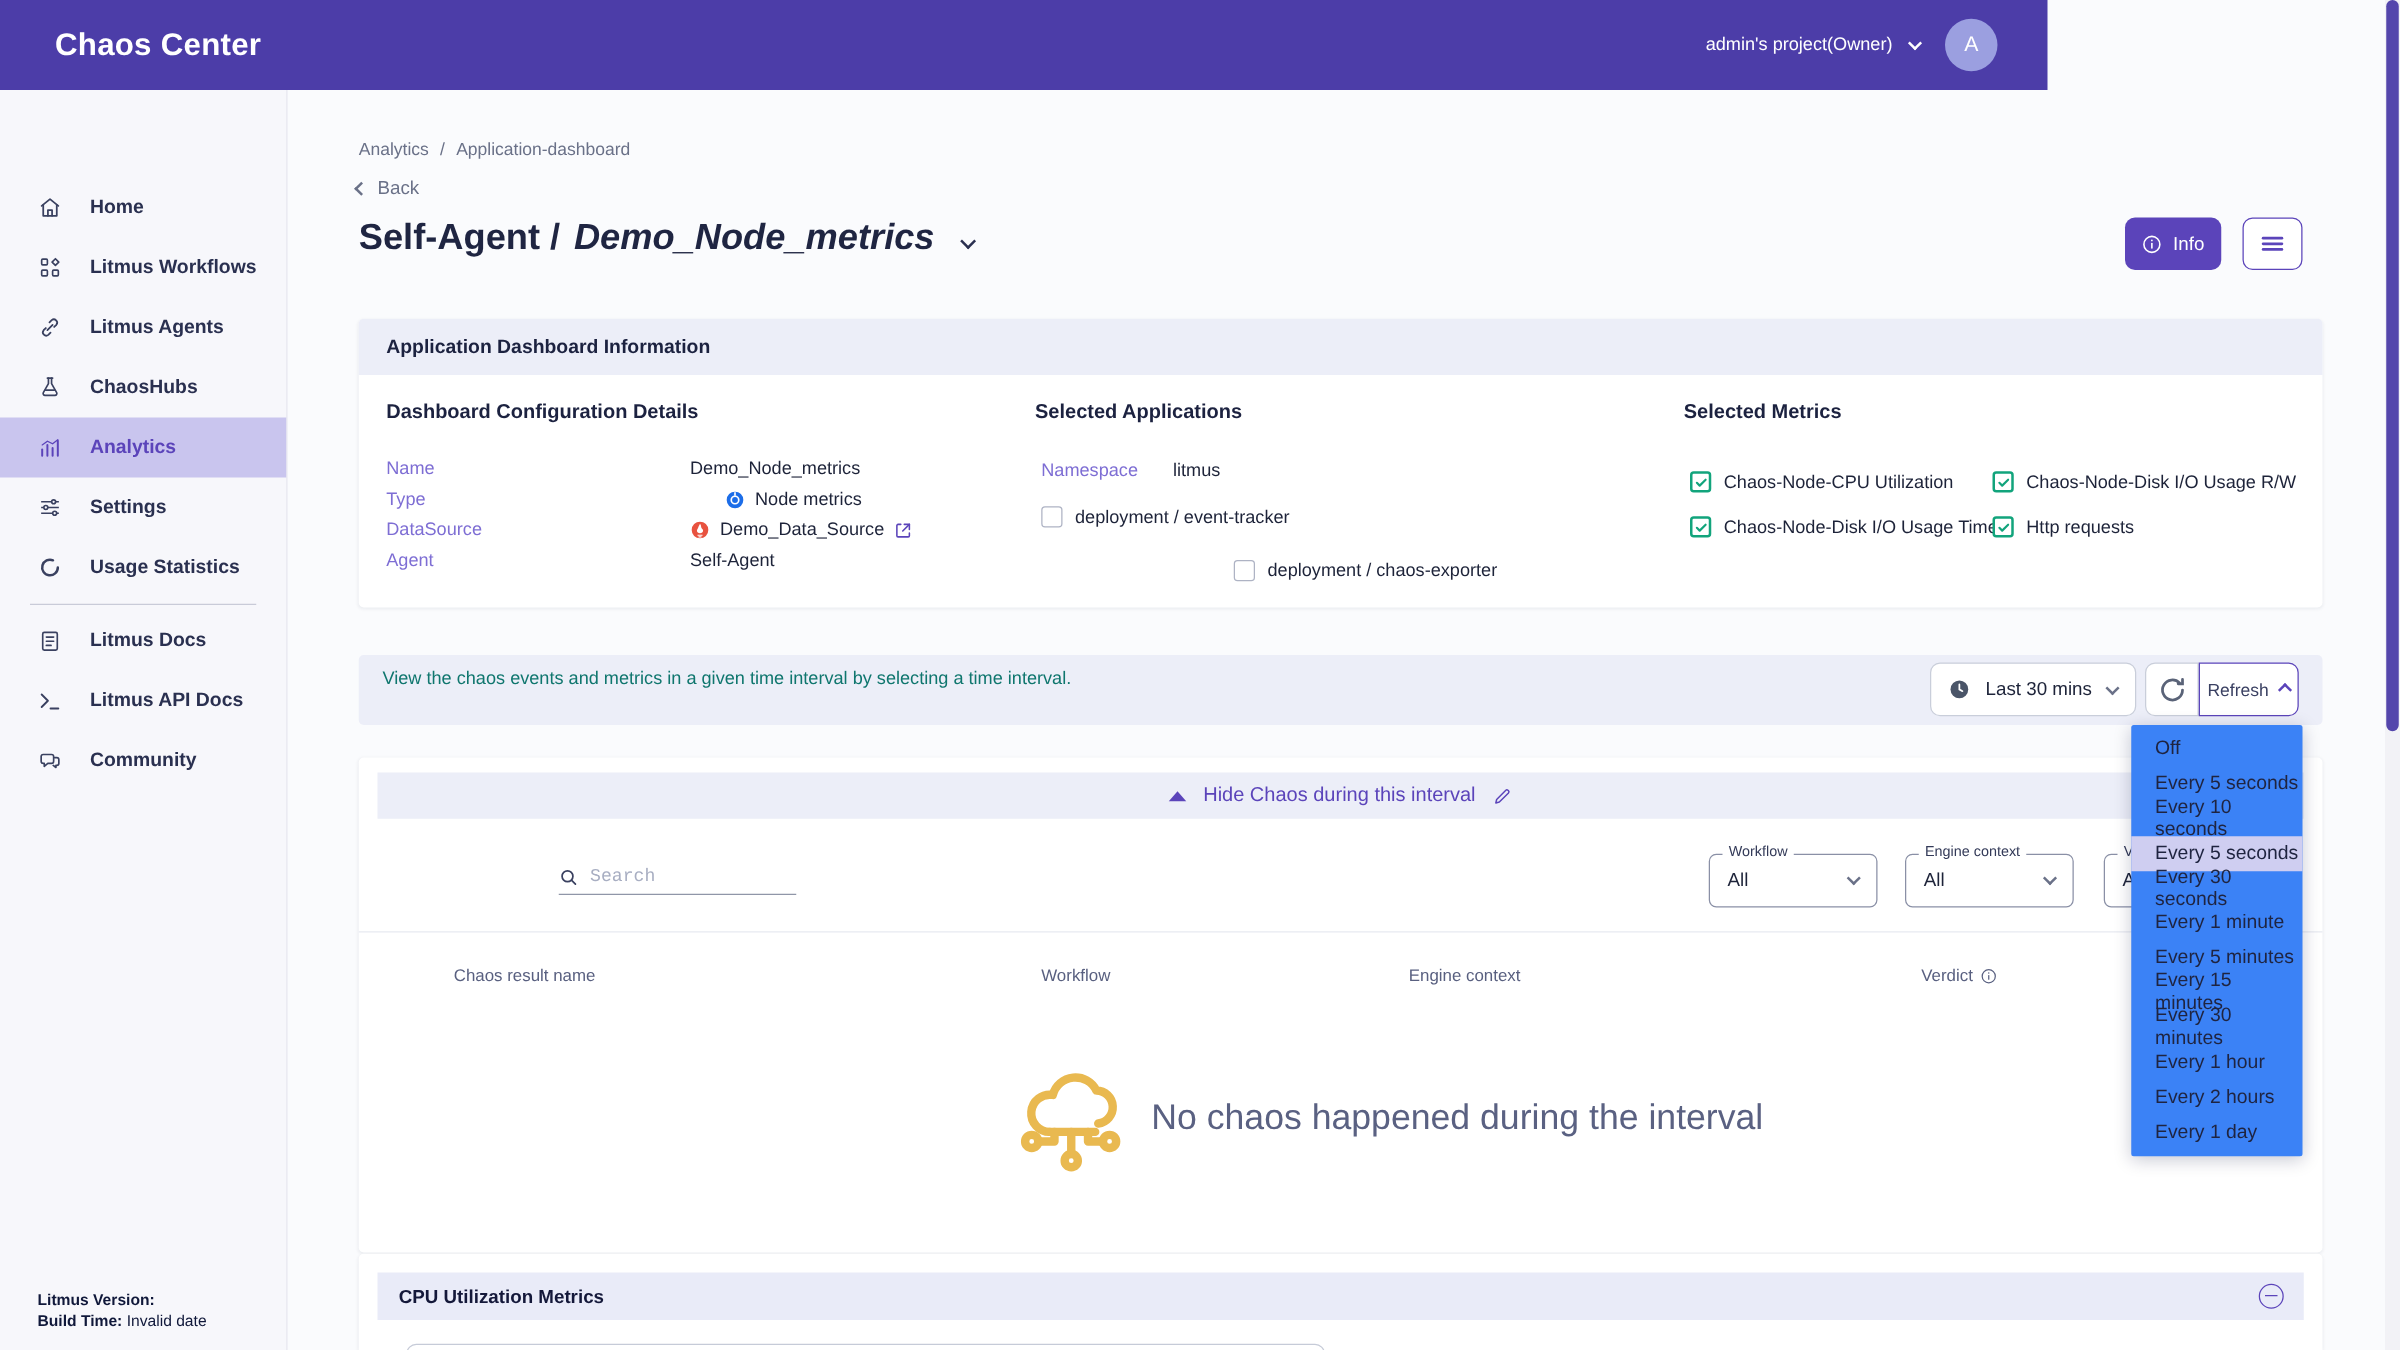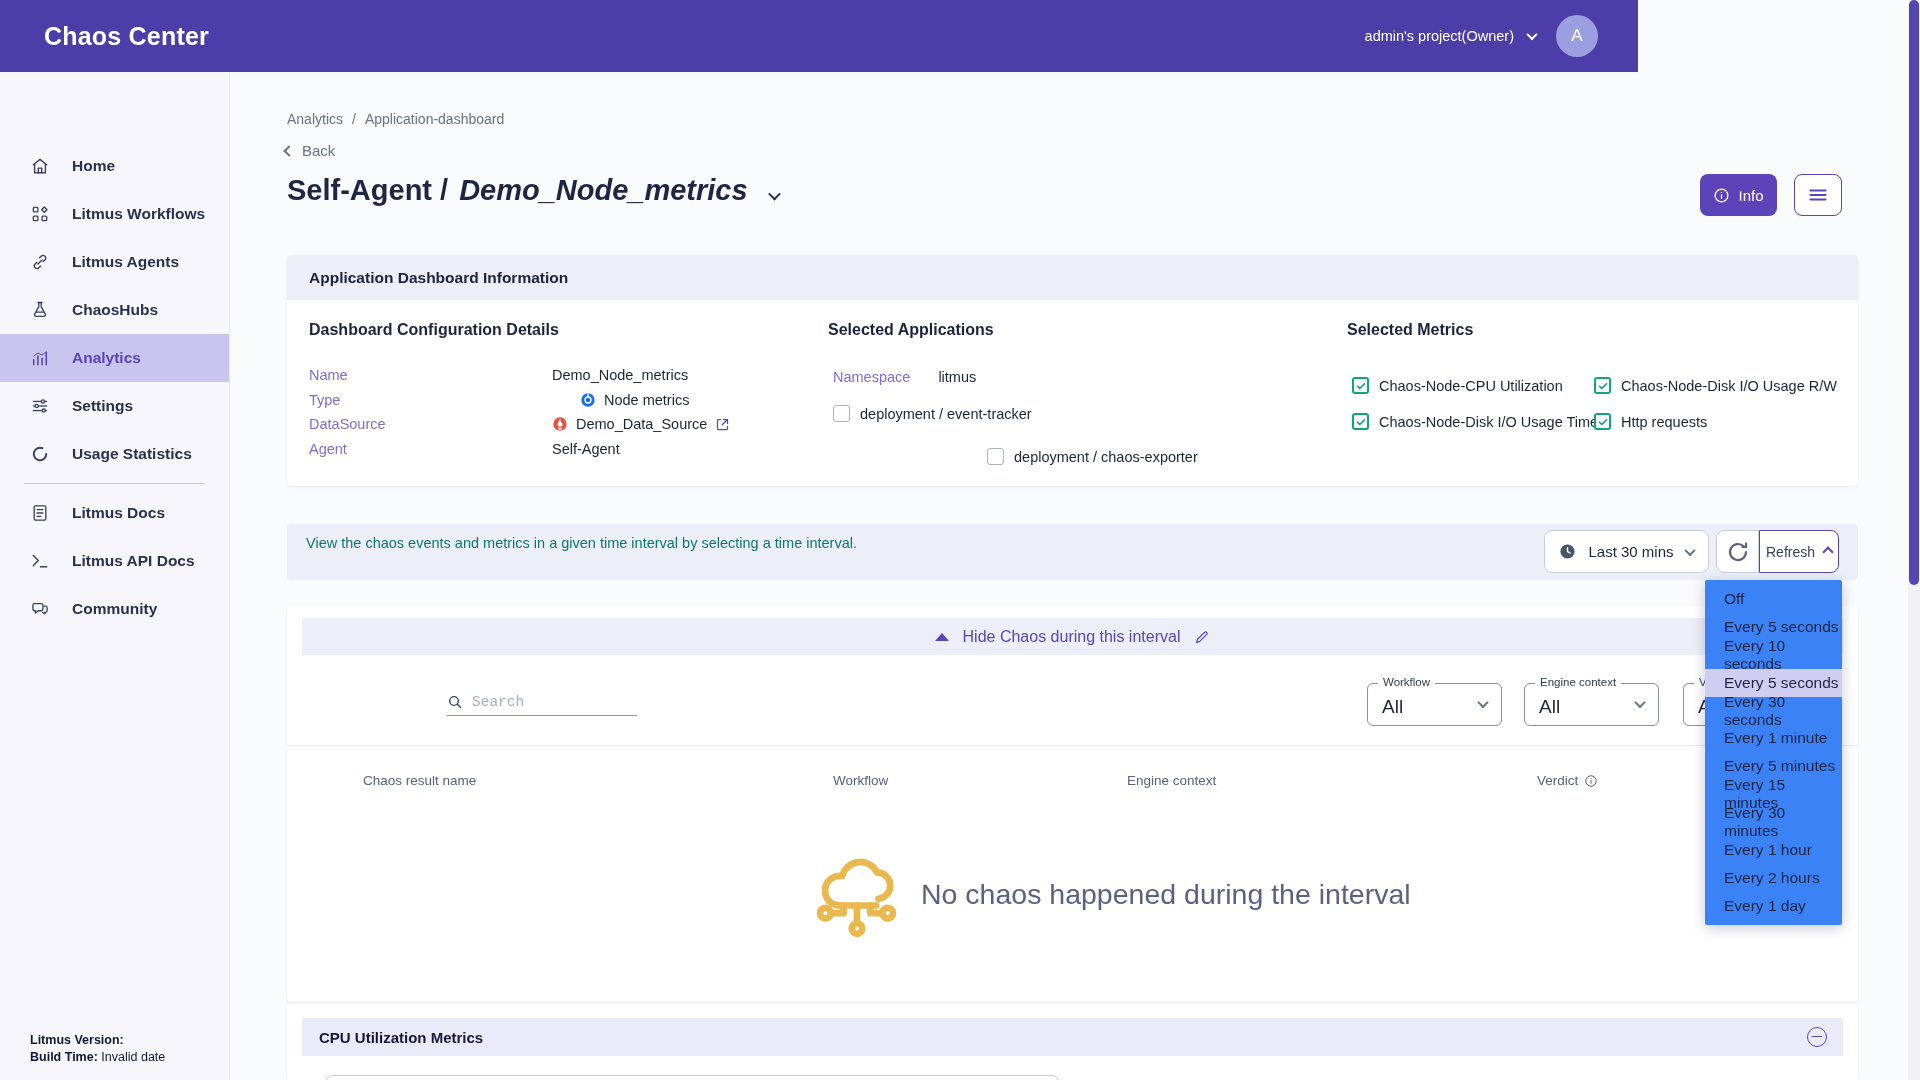--- a/index.html
+++ b/index.html
@@ -108,21 +108,21 @@
     position:absolute; left:15px; top:12px; width:1541px; height:37px; background:#ECEEF8;
     display:flex; align-items:center; justify-content:center; gap:14px; cursor:pointer;
   }
   .hide-strip .label { color:#5B44BA; font-size:16px; }
   .tri-up { width:0; height:0; border-left:7px solid transparent; border-right:7px solid transparent; border-bottom:8px solid #5B44BA; }
   .search-box { position:absolute; left:160px; top:82px; width:190px; height:28px; border-bottom:1px solid #9096A8; display:flex; align-items:center; gap:9px; }
   .search-box input { border:none; outline:none; background:transparent; font-size:14.5px; width:150px; color:#1D2339; font-family:Liberation Mono, monospace; }
   .search-box input::placeholder { color:#A8AEC2; }
   .mselect { position:absolute; top:77px; width:135px; height:43px; border:1px solid #8A90A6; border-radius:6px; background:#fff; cursor:pointer; }
   .mlabel { position:absolute; top:-8px; left:10px; background:#fff; padding:0 5px; font-size:11.5px; color:#333A58; }
-  .mvalue { position:absolute; left:14px; top:12px; font-size:19px; color:#1D2339; }
+  .mvalue { position:absolute; left:14px; top:12px; font-size:15px; color:#1D2339; }
   .mselect .chev { position:absolute; right:14px; top:16px; }
   .table-divider { position:absolute; left:0; top:139px; width:1571px; border-top:1px solid #E8EAF1; }
   .th { position:absolute; top:167px; font-size:13.5px; color:#596080; display:flex; align-items:center; gap:6px; }
   .empty-state { position:absolute; left:524px; top:240px; display:flex; align-items:center; gap:18px; }
   .empty-text { font-size:28.5px; color:#5A6182; }
   
   .cpu-card { left:287px; top:1003px; width:1571px; height:77px; border-radius:4px 4px 0 0; overflow:hidden; }
   .cpu-strip { position:absolute; left:15px; top:15px; width:1541px; height:38px; background:#E9EBF8; display:flex; align-items:center; justify-content:space-between; padding:0 16px 0 17px; }
   .cpu-title { font-size:15px; font-weight:700; color:#14183A; }
   .collapse-btn { width:20px; height:20px; border:1.5px solid #5B44BA; border-radius:50%; position:relative; cursor:pointer; background:#fff0; }

